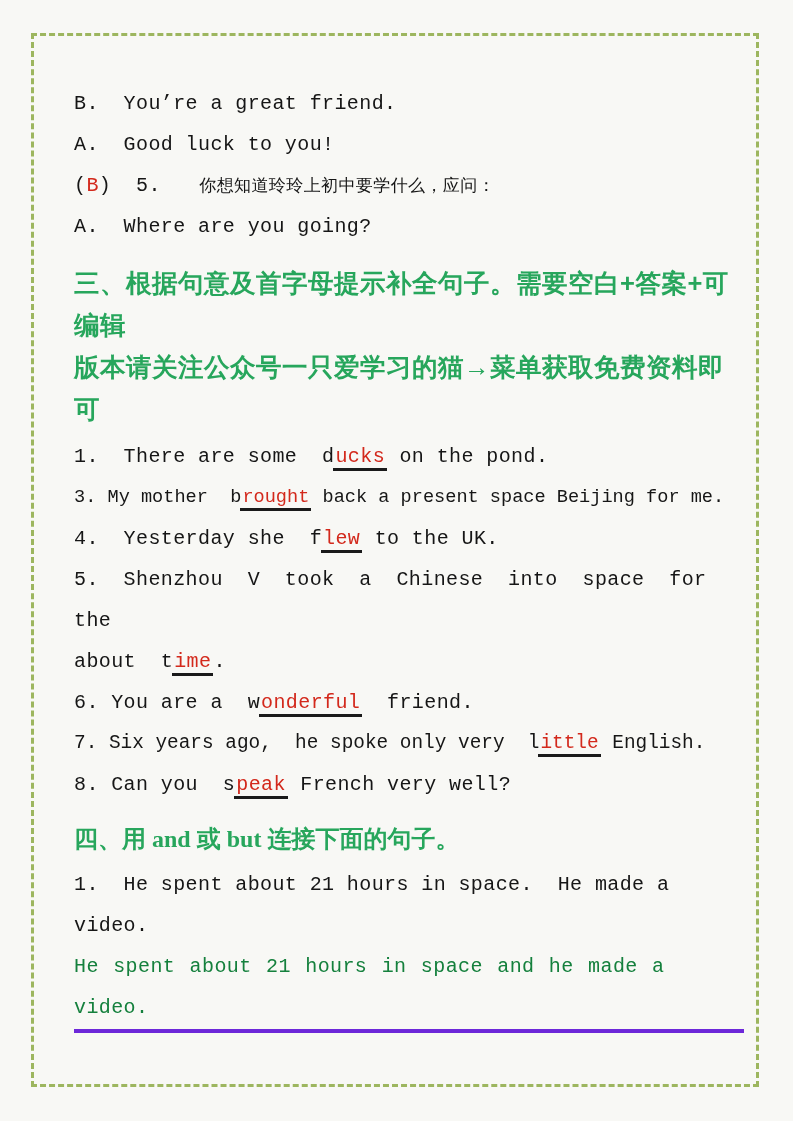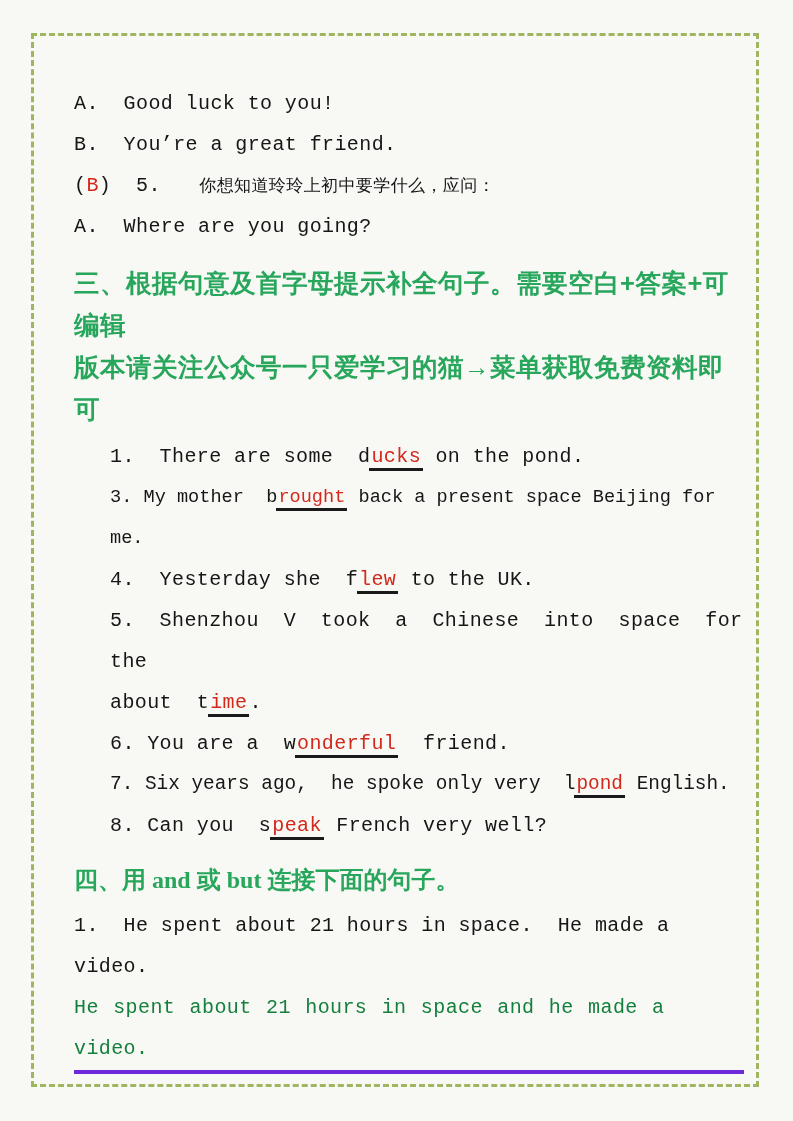--- a/index.html
+++ b/index.html
@@ -42,21 +42,21 @@
   .s3-heading {
     font-family: "Liberation Sans", "DejaVu Sans", sans-serif;
     font-weight: 700;
     font-size: 25.5px;
     line-height: 42px;
     color: #27a65c;
     letter-spacing: 0.5px;
     margin-top: 15px;
     white-space: pre-wrap;
   }
-  .s3-items { margin-top: 6px; margin-left: 36px; }
+  .s3-items { margin-top: 6px; }
   .s4-heading {
     font-family: "Liberation Serif", "DejaVu Serif", serif;
     font-size: 24px;
     line-height: 46px;
     color: #27a65c;
     margin-top: 11px;
     white-space: pre-wrap;
     font-weight: bold;
   }
   .answer-line {
@@ -69,39 +69,39 @@
   }
   .intro-block { margin-top: 0; }
   .s4-block { margin-top: 2px; }
 </style>
 </head>
 <body>
 
 <div class="sheet">
 
   <div class="intro-block">
+    <div class="line"><span>B.  You’re a great friend.</span></div>
     <div class="line"><span>A.  Good luck to you!</span></div>
-    <div class="line"><span>B.  You’re a great friend.</span></div>
     <div class="line"><span>(</span><span class="red-letter">B</span><span>)  5. </span><span class="cjk">你想知道玲玲上初中要学什么，应问：</span></div>
     <div class="line"><span>A.  Where are you going?</span></div>
   </div>
 
   <div>
     <div class="s3-heading">三、根据句意及首字母提示补全句子。需要空白+答案+可编辑</div>
     <div class="s3-heading" style="margin-top:0;">版本请关注公众号一只爱学习的猫→菜单获取免费资料即可</div>
   </div>
 
   <div class="s3-items">
     <div class="line"><span>1.  There are some  d</span><span class="w-ans">ucks</span><span> on the pond.</span></div>
     <div class="line tight"><span>3. My mother  b</span><span class="w-ans">rought</span><span> back a present space Beijing for me.</span></div>
     <div class="line"><span>4.  Yesterday she  f</span><span class="w-ans">lew</span><span> to the UK.</span></div>
     <div class="line"><span>5.  Shenzhou  V  took  a  Chinese  into  space  for  the</span></div>
     <div class="line"><span>about  t</span><span class="w-ans">ime</span><span>.</span></div>
     <div class="line"><span>6. You are a  w</span><span class="w-ans">onderful</span><span>  friend.</span></div>
-    <div class="line tight2"><span>7. Six years ago,  he spoke only very  l</span><span class="w-ans">pond</span><span> English.</span></div>
+    <div class="line tight2"><span>7. Six years ago,  he spoke only very  l</span><span class="w-ans">ittle</span><span> English.</span></div>
     <div class="line"><span>8. Can you  s</span><span class="w-ans">peak</span><span> French very well?</span></div>
   </div>
 
   <div class="s4-heading">四、用 and 或 but 连接下面的句子。</div>
 
   <div class="s4-block">
     <div class="line"><span>1.  He spent about 21 hours in space.  He made a video.</span></div>
     <div class="line"><span class="answer-line wide">He spent about 21 hours in space and he made a video.</span></div>
     <div class="line"></div>
 

